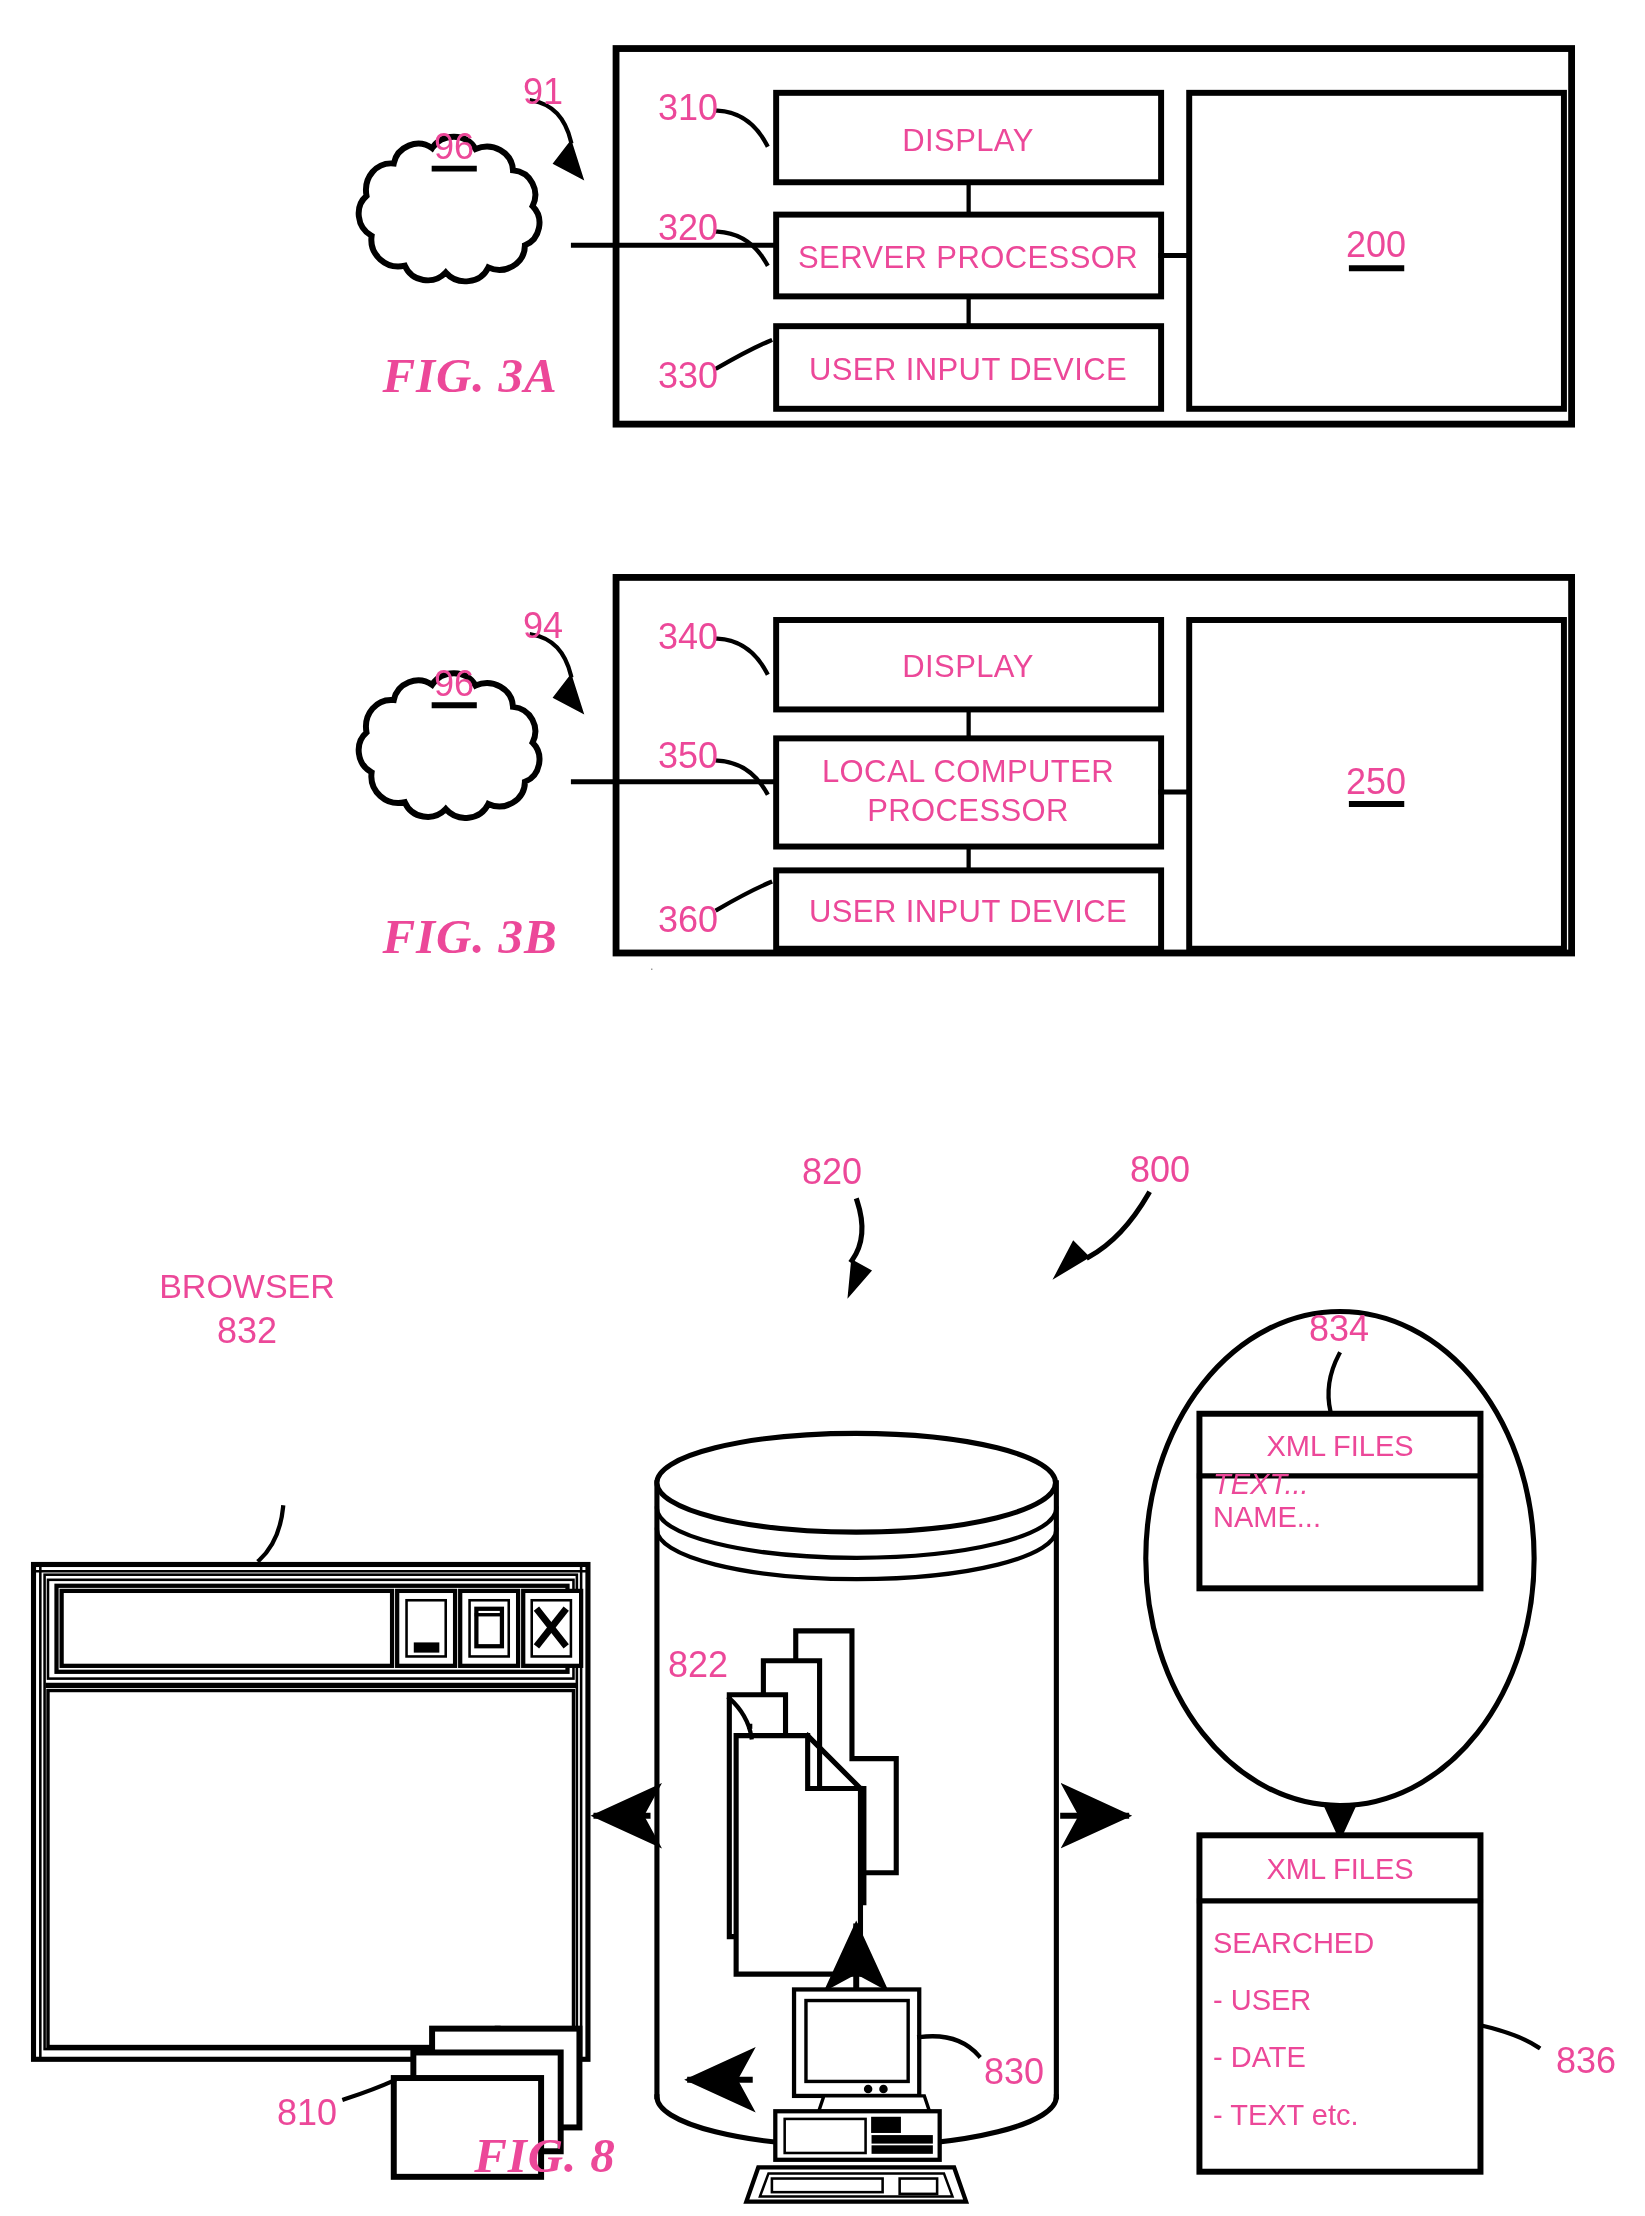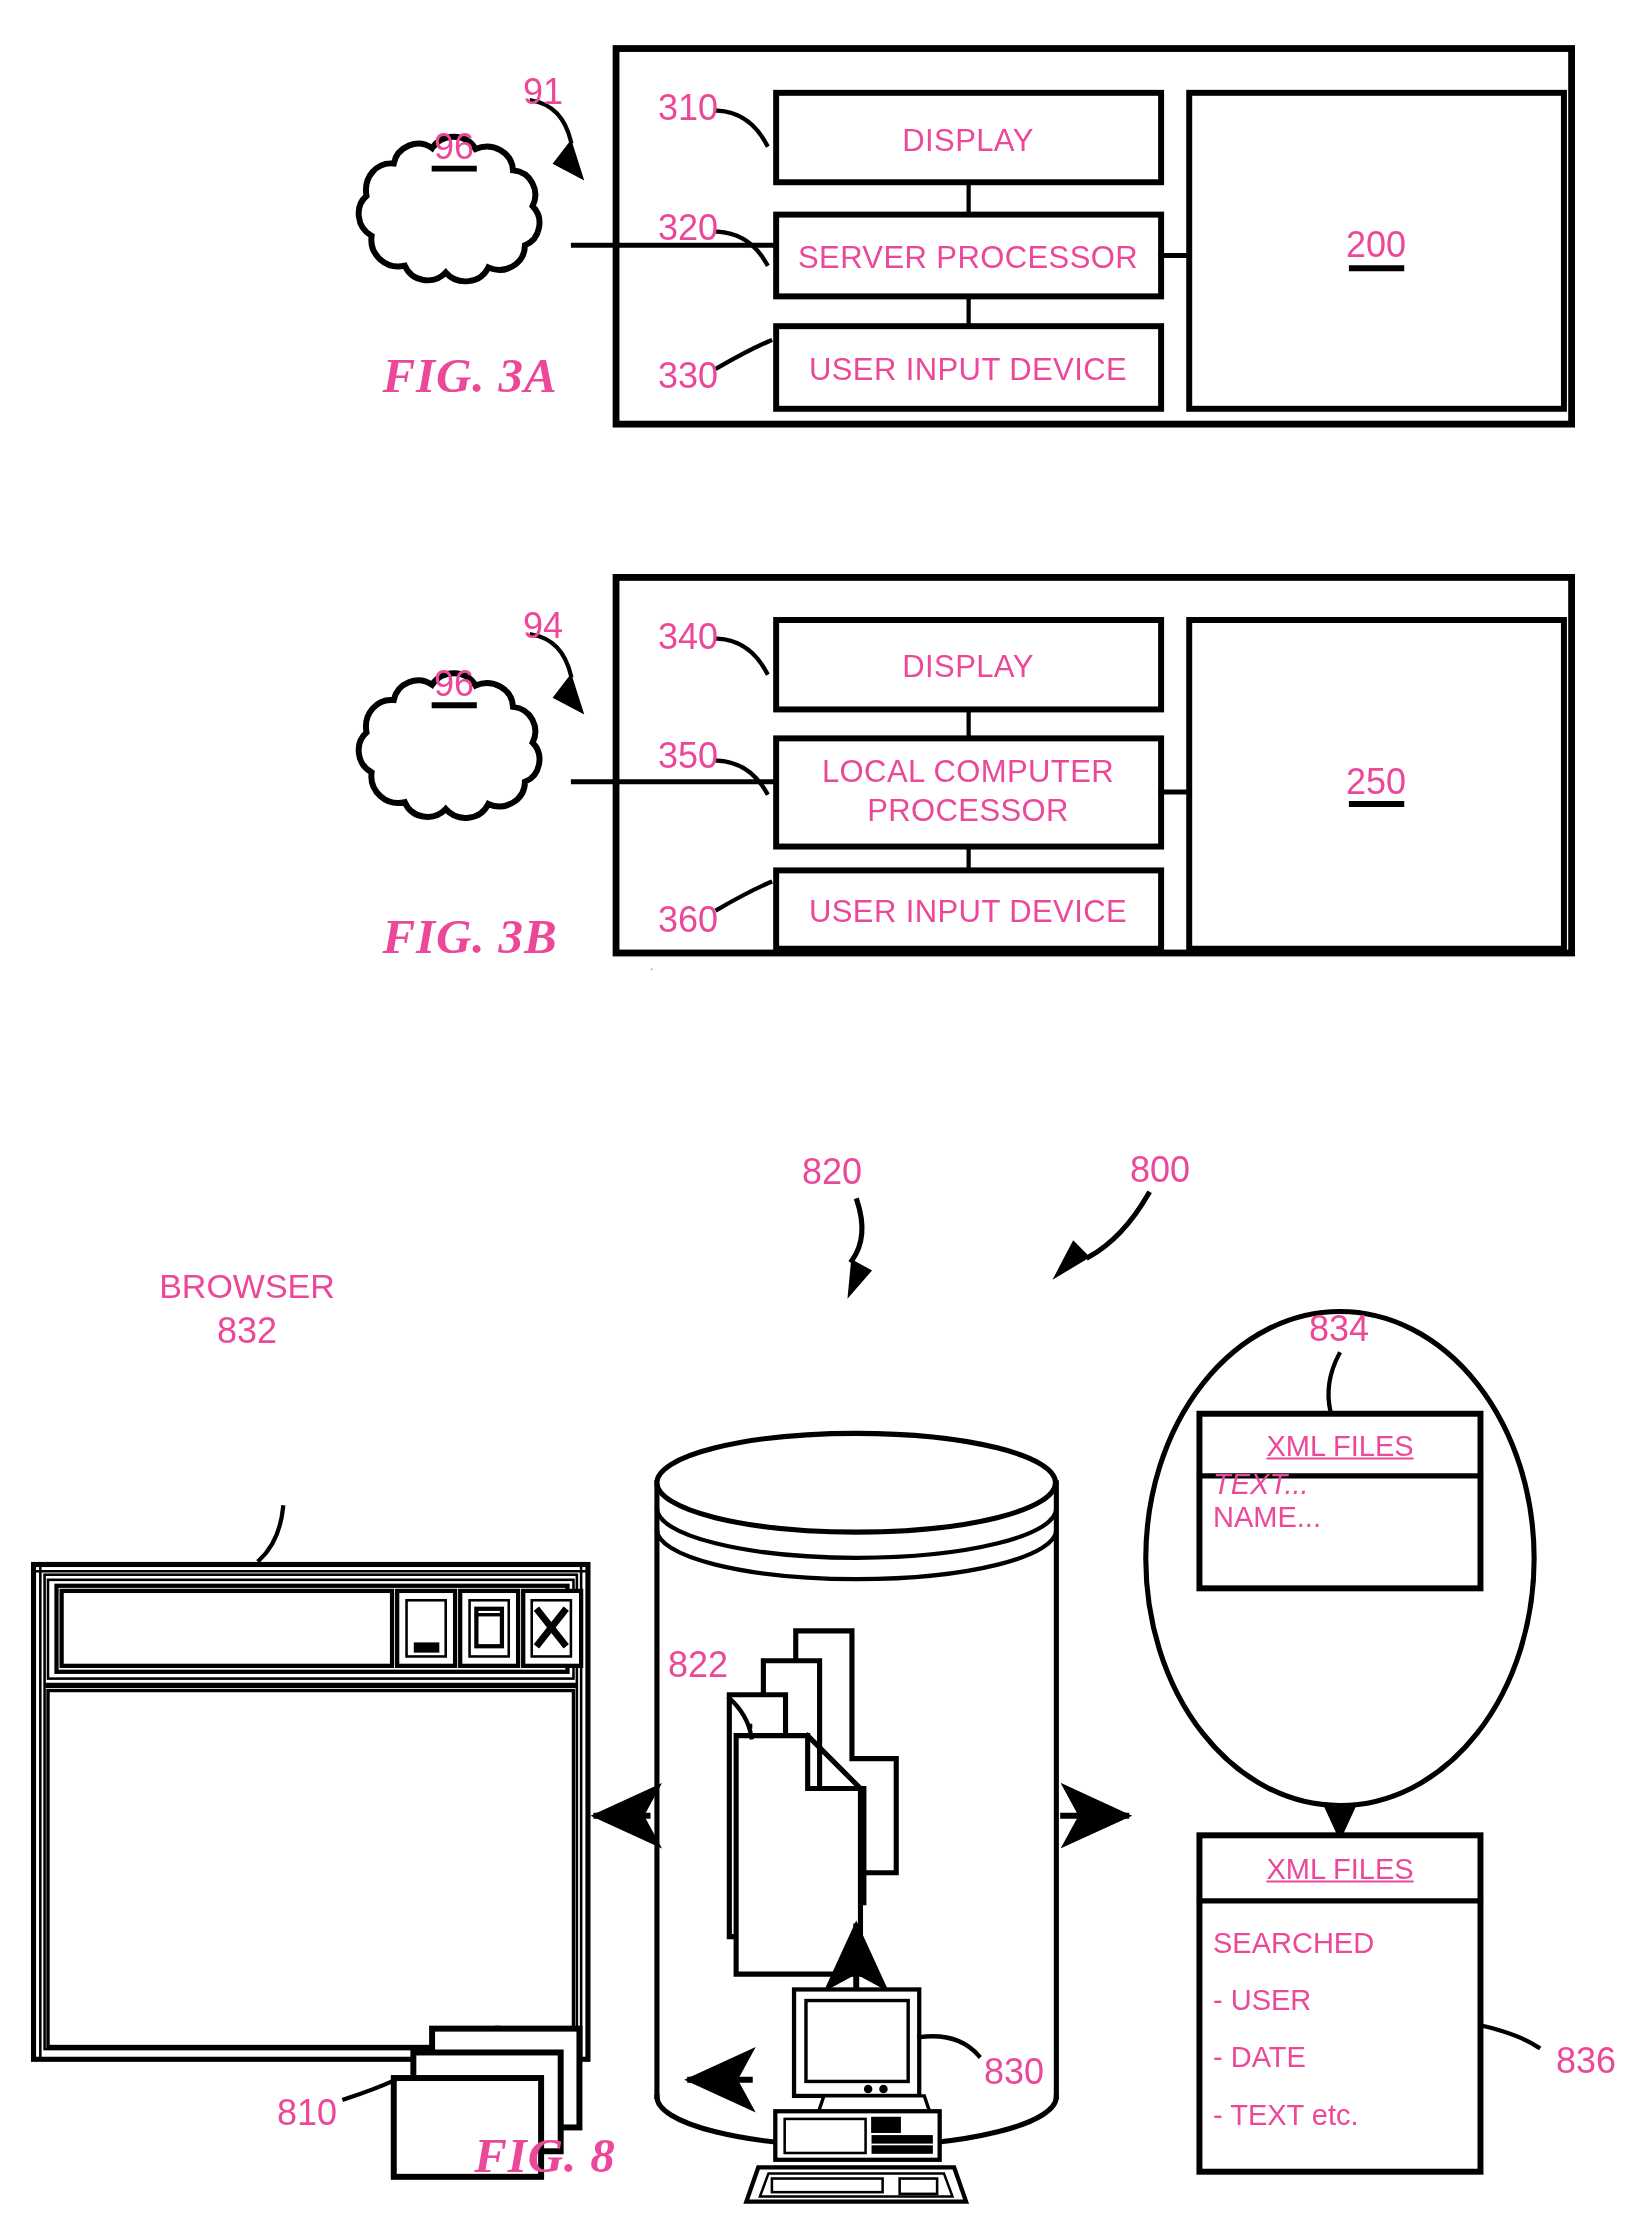--- a/index.html
+++ b/index.html
@@ -60,21 +60,20 @@
   }
   .panel-title {
     font-size: 31px;
     text-align: center;
     transform: translate(-50%, 0);
   }
   .xml-head {
     font-size: 29px;
     text-align: center;
     transform: translate(-50%, -50%);
-    text-decoration: underline;
   }
   .xml-body {
     font-size: 29px;
     line-height: 1.42;
     white-space: pre;
   }
 </style>
 </head>
 <body>
 

